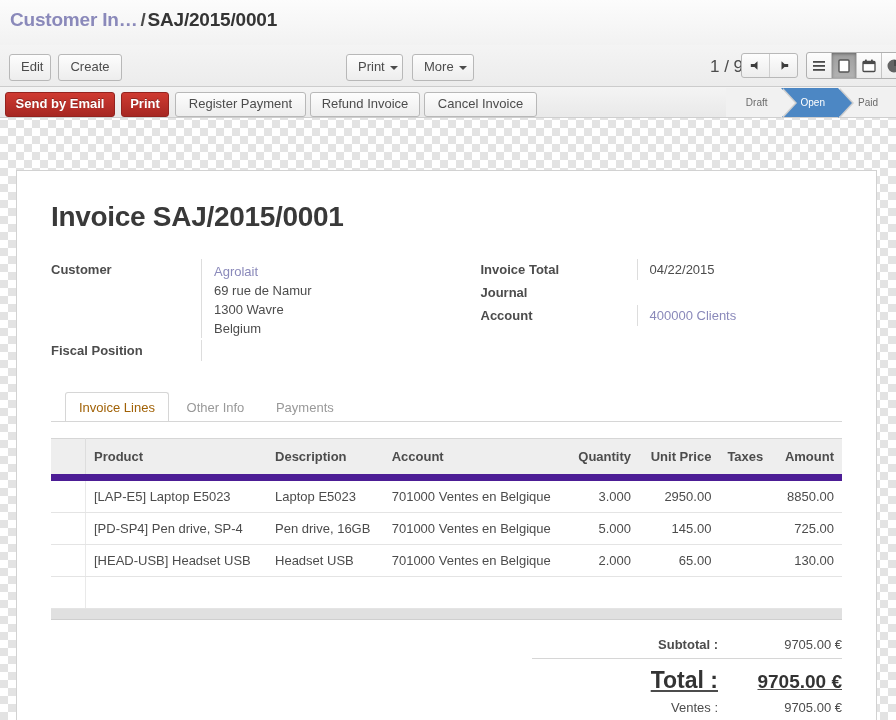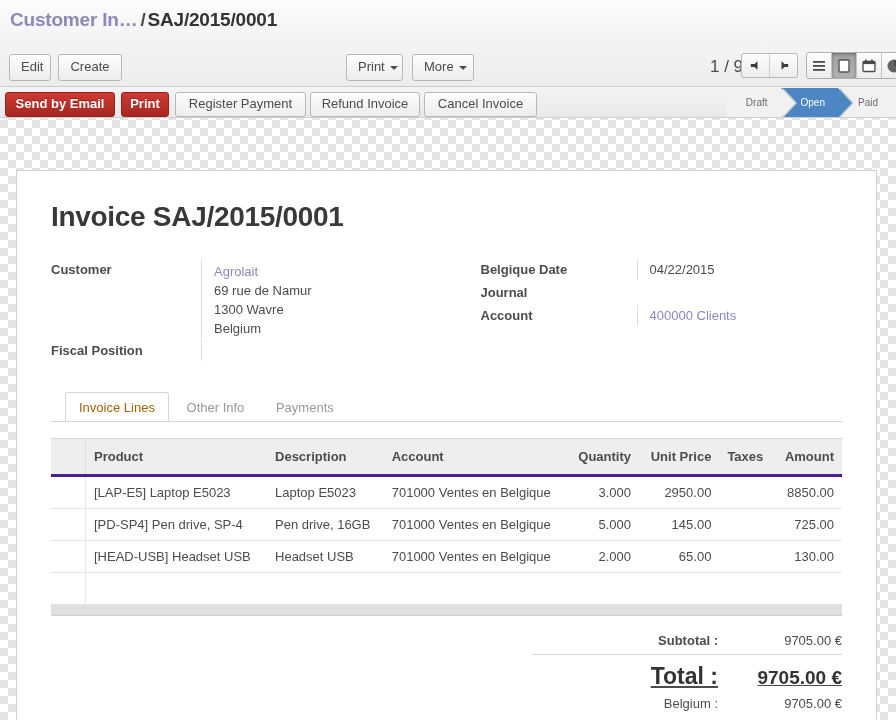--- a/index.html
+++ b/index.html
@@ -166,21 +166,21 @@
     border-radius: 3px 3px 0 0;
   }
   .tab.active {
     color:#a16207; background:#ffffff;
     border-color:#d6d6d6; border-bottom-color:#ffffff;
   }
 
   
   table.lines { width:100%; border-collapse:collapse; margin-top: 16px; font-size:13px; }
   table.lines th {
-    background:#eeeeee; border-bottom:3px solid #4c1d95; border-top:1px solid #d6d6d6;
+    background:#eeeeee; border-bottom:7px solid #4c1d95; border-top:1px solid #d6d6d6;
     font-weight:bold; color:#4c4c4c; text-align:left; padding: 10px 8px; white-space:nowrap;
   }
   table.lines th.num, table.lines td.num { text-align:right; }
   table.lines th.handle { width: 26px; padding:10px 4px; border-right:1px solid #dddddd; }
   table.lines td {
     padding: 8px 8px; border-bottom:1px solid #e4e4e4; color:#4c4c4c; white-space:nowrap;
   }
   table.lines td.handle { border-right:1px solid #e9e9e9; }
   table.lines tr.footer-sep td {
     height: 10px; padding:0; background:#e0e0e0; border-top:1px solid #cfcfcf; border-bottom:1px solid #cfcfcf;
@@ -300,21 +300,21 @@
             </div>
           </div>
           <div class="frow">
             <div class="flabel">Fiscal Position</div>
             <div class="fvalue"></div>
           </div>
         </div>
 
         <div class="col colR">
           <div class="frow">
-            <div class="flabel narrow">Belgique Date</div>
+            <div class="flabel narrow">Invoice Total</div>
             <div class="fvalue">04/22/2015</div>
           </div>
           <div class="frow">
             <div class="flabel narrow">Journal</div>
           </div>
           <div class="frow">
             <div class="flabel narrow">Account</div>
             <div class="fvalue link">400000 Clients</div>
           </div>
         </div>
@@ -384,21 +384,21 @@
         <div class="totals-table">
           <div class="trow">
             <div class="tlabel">Subtotal :</div>
             <div class="tval">9705.00 €</div>
           </div>
           <div class="trow total">
             <div class="tlabel">Total :</div>
             <div class="tval">9705.00 €</div>
           </div>
           <div class="trow balance">
-            <div class="tlabel">Belgium :</div>
+            <div class="tlabel">Ventes :</div>
             <div class="tval">9705.00 €</div>
           </div>
         </div>
       </div>
 
       <div class="bottom-fields">
         <div class="bf-row">
           <div class="bf-label">Payment Terms</div>
           <div class="bf-value link">30 Net Days</div>
         </div>

